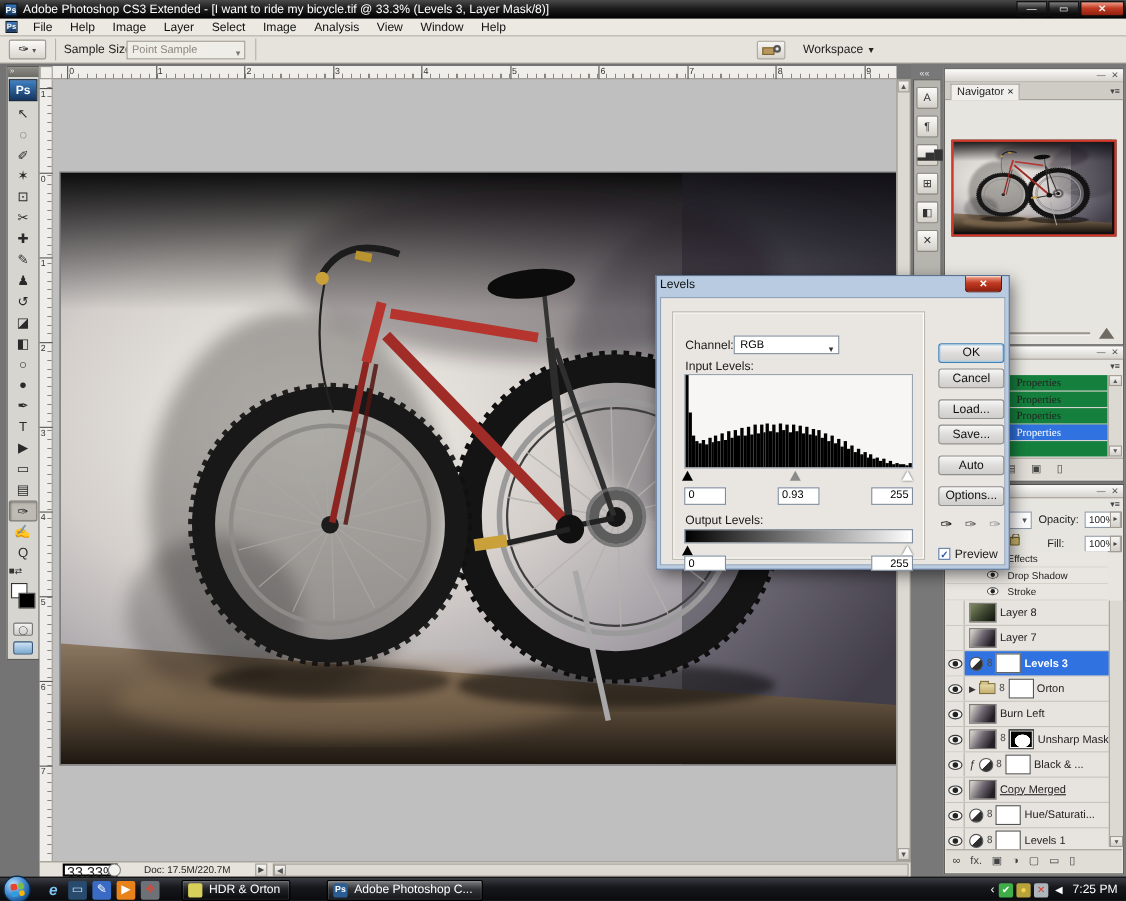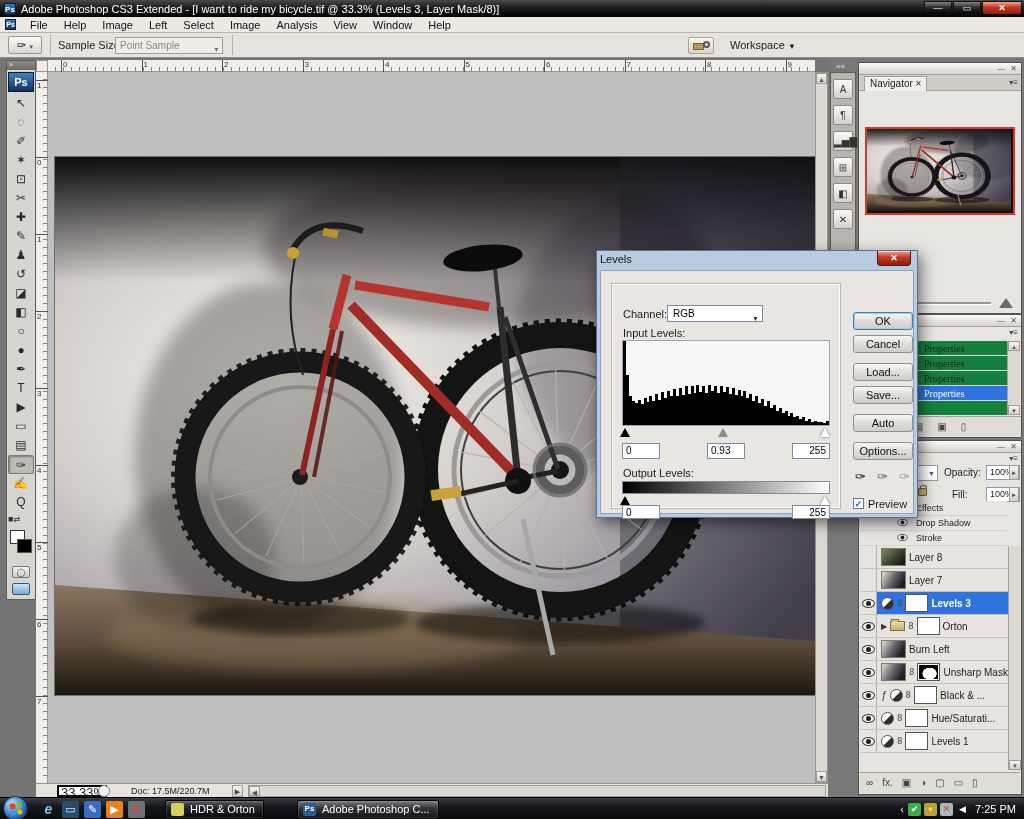--- a/index.html
+++ b/index.html
@@ -292,21 +292,21 @@
       <div class="wbtn close">✕</div>
     </div>
   </div>
 
   <div class="menubar">
     <div class="menuicon">Ps</div>
     <div id="menu-items" style="display:flex">
         <div class="menu-item">File</div>
         <div class="menu-item">Help</div>
         <div class="menu-item">Image</div>
-        <div class="menu-item">Left</div>
+        <div class="menu-item">Layer</div>
         <div class="menu-item">Select</div>
         <div class="menu-item">Image</div>
         <div class="menu-item">Analysis</div>
         <div class="menu-item">View</div>
         <div class="menu-item">Window</div>
         <div class="menu-item">Help</div>
       </div>
   </div>
 
   <div class="optionsbar">
@@ -569,20 +569,29 @@
           <div class="lrow">
             <div class="eyecell">
               <span class="eye"></span>
             </div>
             <div class="lbody">
               <span class="clip">ƒ</span>
               <span class="adj"></span>
               <span class="linkic">8</span>
               <span class="mask"></span>
               <span class="lname">Black &amp; ...</span>
+            </div>
+          </div>
+          <div class="lrow">
+            <div class="eyecell">
+              <span class="eye"></span>
+            </div>
+            <div class="lbody">
+              <span class="thumb bike"></span>
+              <span class="lname styled">Copy Merged</span>
             </div>
           </div>
           <div class="lrow">
             <div class="eyecell">
               <span class="eye"></span>
             </div>
             <div class="lbody">
               <span class="adj"></span>
               <span class="linkic">8</span>
               <span class="mask"></span>

